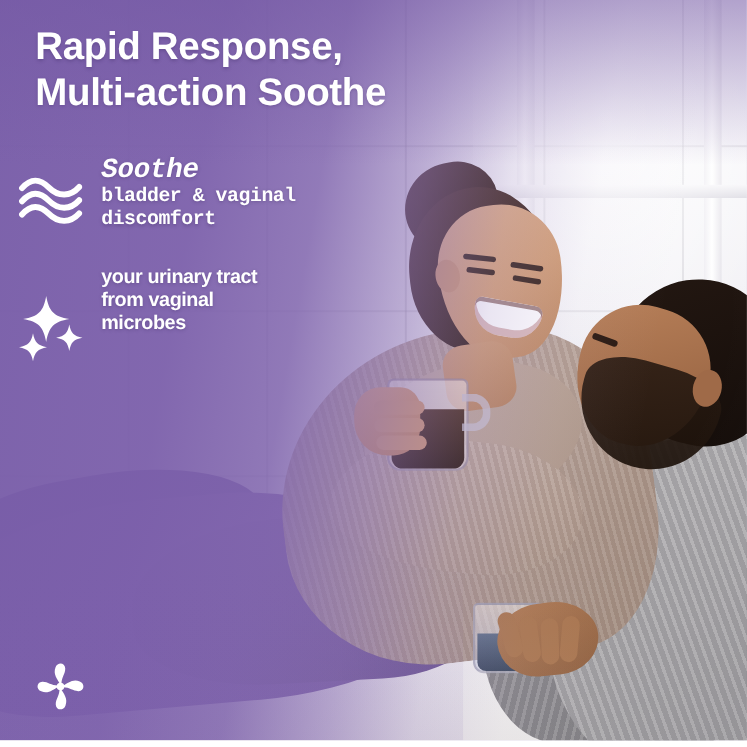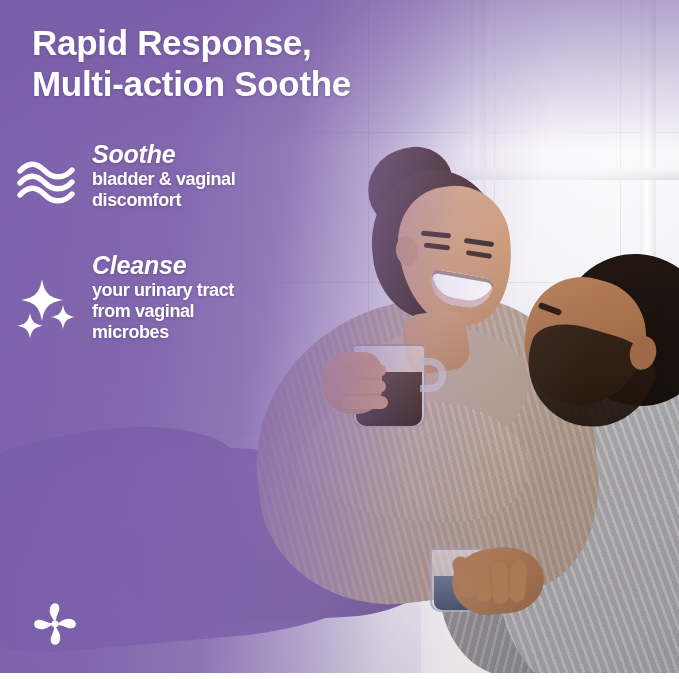--- a/index.html
+++ b/index.html
@@ -329,21 +329,21 @@
     font-weight:bold;
     line-height:1.16;
     letter-spacing:-.4px;
     white-space:pre-line;
   }
 
   .benefit.b-soothe  .icon-slot { padding-top:20px; }
   .benefit.b-cleanse .icon-slot { padding-top:26px; }
   .benefit.b-restore .icon-slot { padding-top:18px; }
 
-  .benefit.b-soothe  { margin-bottom:40px; }
+  .benefit.b-soothe  { margin-bottom:30px;font-family:Liberation Mono, monospace; }
   .benefit.b-cleanse { margin-bottom:22px; }
 
   .brand-logo {
     position:absolute; left:28px; bottom:22px;
     width:54px; height:54px;
   }
 
   svg { display:block; }
 </style>
 </head>
@@ -447,21 +447,20 @@
             <svg width="60" height="62" viewBox="0 0 60 62" aria-hidden="true">
               <g fill="#ffffff">
                 <path d="M26 2 C 28.5 16, 33 20.5, 47 23 C 33 25.5, 28.5 30, 26 44 C 23.5 30, 19 25.5, 5 23 C 19 20.5, 23.5 16, 26 2 Z"></path>
                 <path d="M14 36 C 15.6 44.4, 18.3 47.1, 26.7 48.7 C 18.3 50.3, 15.6 53, 14 61.4 C 12.4 53, 9.7 50.3, 1.3 48.7 C 9.7 47.1, 12.4 44.4, 14 36 Z"></path>
                 <path d="M47 28 C 48.5 36, 51 38.5, 59 40 C 51 41.5, 48.5 44, 47 52 C 45.5 44, 43 41.5, 35 40 C 43 38.5, 45.5 36, 47 28 Z"></path>
               </g>
             </svg>
           </span>
         </div>
         <div class="b-text">
-          <span class="b-title">Cleanse</span>
           <span class="b-desc">your urinary tract
 from vaginal
 microbes</span>
         </div>
       </div>
 
 
     </div>
 
     <div class="brand-logo">

